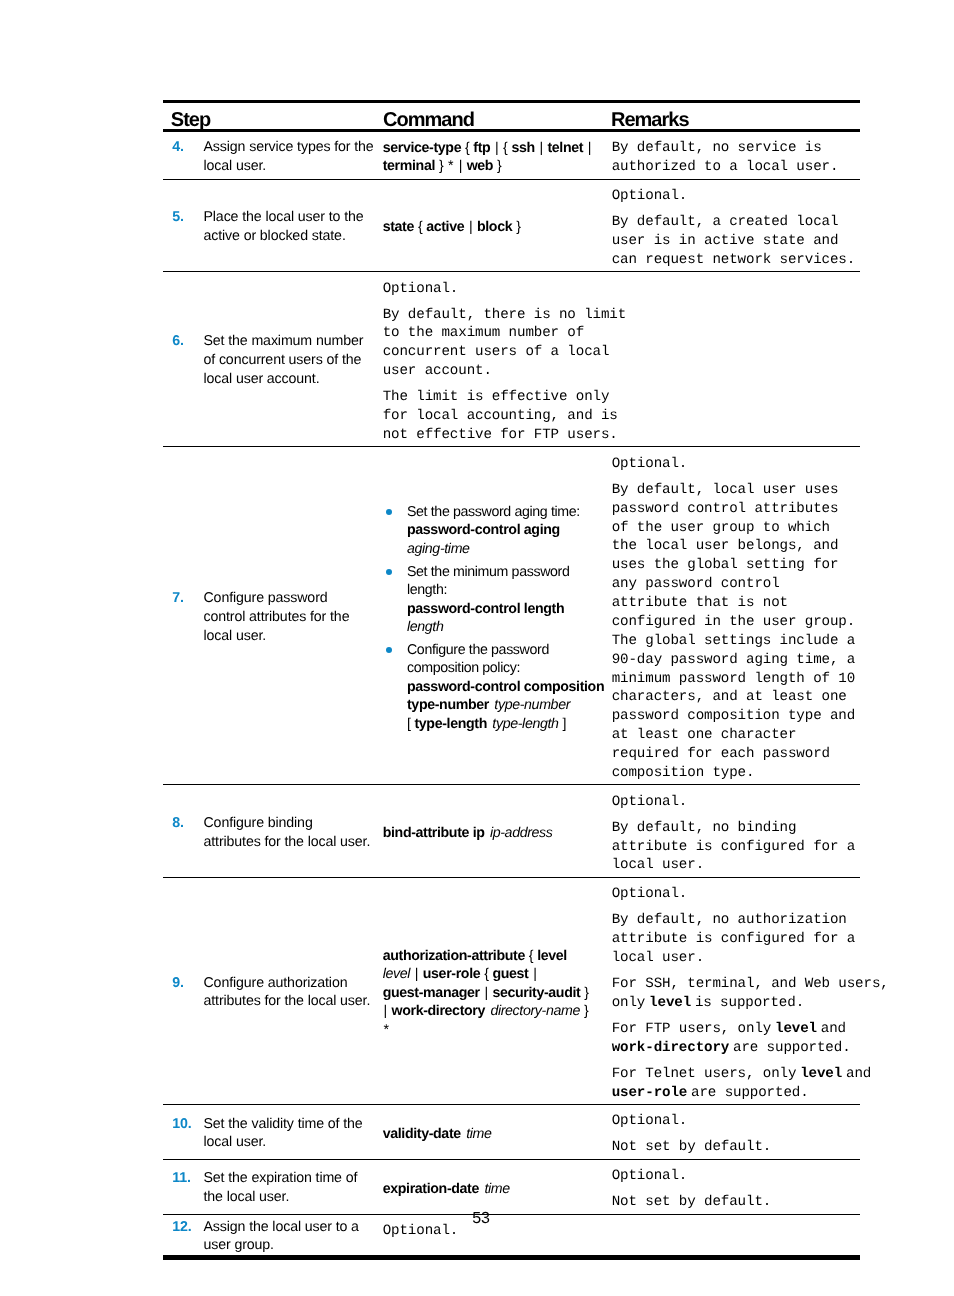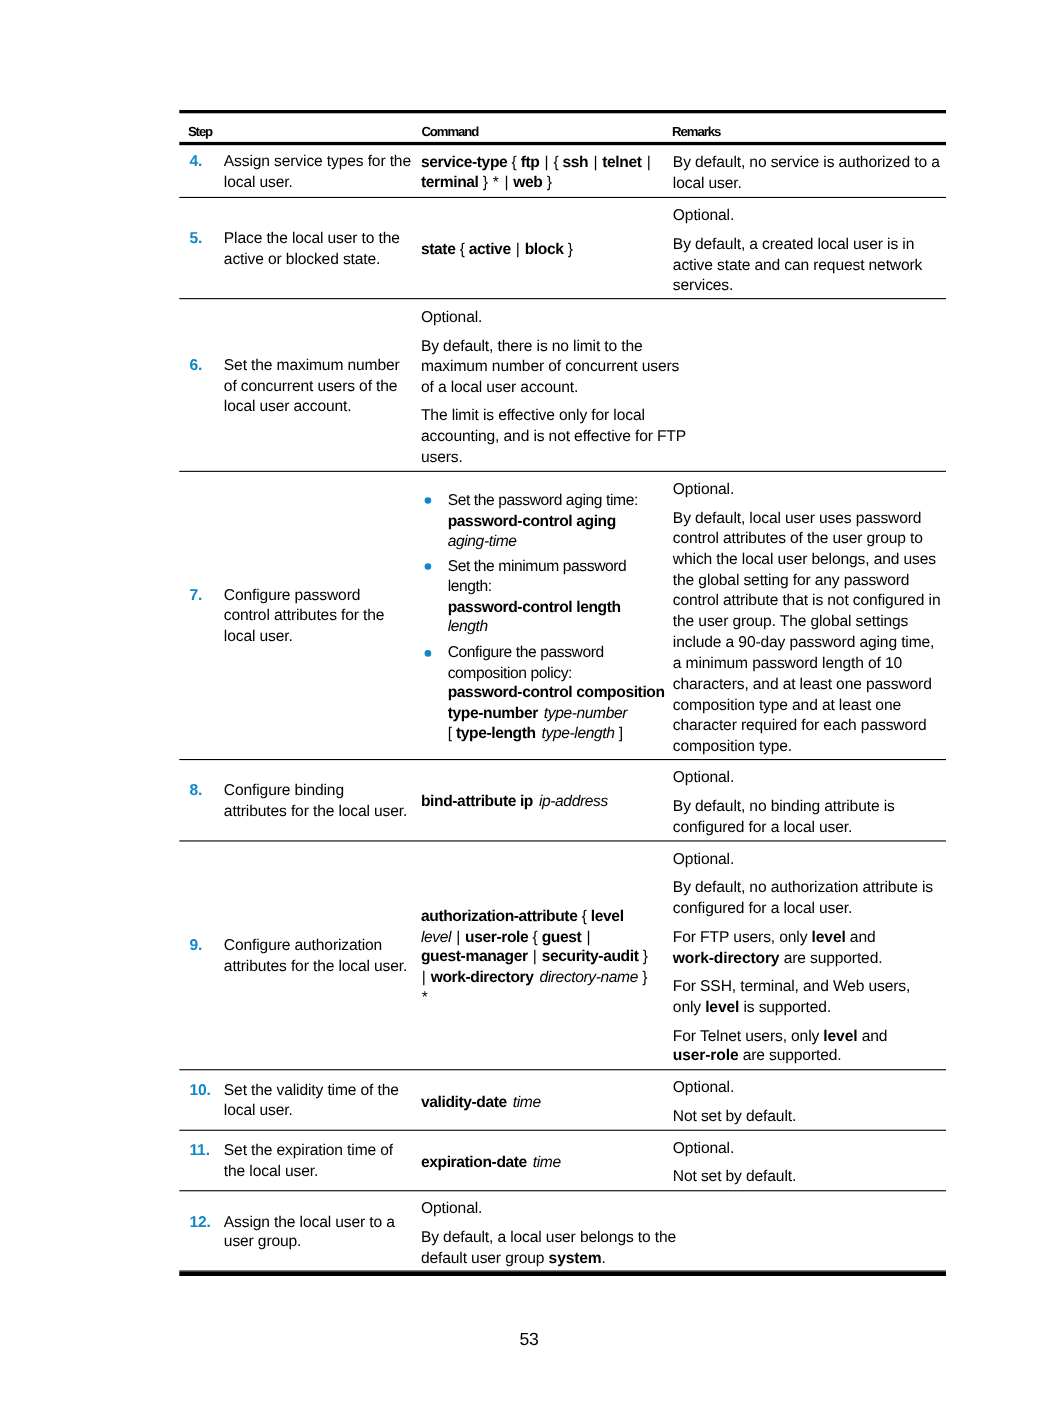--- a/index.html
+++ b/index.html
@@ -3,37 +3,37 @@
 <meta charset="utf-8">
 <style>
   html,body{margin:0;padding:0;background:#ffffff;}
   body{width:954px;height:1296px;font-family:"Liberation Sans",sans-serif;color:#000;-webkit-font-smoothing:antialiased;text-rendering:geometricPrecision;}
   .page{position:relative;width:954px;height:1296px;overflow:hidden;transform:translateZ(0);}
   .tbl{position:absolute;left:163px;top:100px;width:697px;}
   .rule-top{height:3px;background:#000;}
   .rule-hdr{height:3px;background:#000;}
   .rule-bot{height:4px;background:#000;}
   .hdr{display:flex;height:26px;overflow:visible;}
-  .hdr .hc{font-size:12px;font-weight:bold;letter-spacing:-1px;line-height:18.4px;padding-top:8.3px;box-sizing:border-box;}
+  .hdr .hc{font-size:20px;font-weight:bold;letter-spacing:-1px;line-height:18.4px;padding-top:8.3px;box-sizing:border-box;}
   .row{display:flex;border-bottom:1px solid #000;box-sizing:border-box;}
   .col1{width:219.7px;display:flex;box-sizing:border-box;}
   .col2{width:229px;box-sizing:border-box;}
   .col3{width:248.3px;box-sizing:border-box;}
   .hdr .col1{padding-left:7.8px;}
   .hdr .col2{padding-left:0.4px;}
   .hdr .col3{padding-left:0px;text-indent:-0.7px;}
   .cell{font-size:14.2px;letter-spacing:-0.12px;line-height:18.88px;box-sizing:border-box;}
   .c1inner{display:flex;width:100%;padding-left:9.2px;box-sizing:border-box;}
   .num{width:31.3px;flex:0 0 31.3px;font-weight:bold;color:#0d87c7;}
   .stxt{flex:1;}
   .col2.cell{padding-left:0px;padding-right:0px;letter-spacing:-0.36px;line-height:18.5px;padding-top:4.2px;}
   .ln{display:block;white-space:nowrap;}
   .col3.cell{padding-left:0px;padding-right:4px;padding-top:7.3px;padding-bottom:1.7px;}
   .mid{display:flex;flex-direction:column;justify-content:center;padding-top:2.8px;}
-  p{margin:0 0 7.1px 0;}
+  p{margin:0 0 7.1px 0;font-family:Liberation Mono, monospace;}
   p.last{margin-bottom:0;}
   b{font-weight:bold;text-align:center;}
   .gap{display:inline-block;width:3.9px;}
   .gap.wide{width:5.4px;}
   .col3 .gap,.col3 .gap.wide{width:3.83px;}
   .sep{font-weight:400;}
   .sep.pipe,.sep.star{margin:0 0.8px;}
   i{font-style:italic;}
   ul{margin:0;padding:0;list-style:none;}
   li{position:relative;padding-left:24.3px;margin-bottom:4.4px;}
@@ -190,26 +190,26 @@
               <span class="ln"><i>level</i><span class="gap"> </span><span class="sep pipe">|</span><span class="gap"> </span><b>user-role</b><span class="gap"> </span><span class="sep">{</span><span class="gap"> </span><b>guest</b><span class="gap"> </span><span class="sep pipe">|</span></span>
               <span class="ln"><b>guest-manager</b><span class="gap"> </span><span class="sep pipe">|</span><span class="gap"> </span><b>security-audit</b><span class="gap"> </span><span class="sep">}</span></span>
               <span class="ln"><span class="sep pipe">|</span><span class="gap"> </span><b>work-directory</b><span class="gap wide"> </span><i>directory-name</i><span class="gap"> </span><span class="sep">}</span></span>
               <span class="ln"><span class="sep star">*</span></span>
             </div>
           </div>
           <div class="col3 cell">
             <p class=""><span>Optional.</span></p>
             <p class=""><span>By default, no authorization attribute is configured for a local user.</span></p>
             <p class="">
+              <span class="ln"><span>For&nbsp;SSH,&nbsp;terminal,&nbsp;and&nbsp;Web&nbsp;users,</span></span>
+              <span class="ln"><span>only</span><span class="gap wide"> </span><b>level</b><span class="gap wide"> </span><span>is&nbsp;supported.</span></span>
+            </p>
+            <p class="">
               <span class="ln"><span>For&nbsp;FTP&nbsp;users,&nbsp;only</span><span class="gap wide"> </span><b>level</b><span class="gap wide"> </span><span>and</span></span>
               <span class="ln"><b>work-directory</b><span class="gap wide"> </span><span>are&nbsp;supported.</span></span>
-            </p>
-            <p class="">
-              <span class="ln"><span>For&nbsp;SSH,&nbsp;terminal,&nbsp;and&nbsp;Web&nbsp;users,</span></span>
-              <span class="ln"><span>only</span><span class="gap wide"> </span><b>level</b><span class="gap wide"> </span><span>is&nbsp;supported.</span></span>
             </p>
             <p class="last">
               <span class="ln"><span>For&nbsp;Telnet&nbsp;users,&nbsp;only</span><span class="gap wide"> </span><b>level</b><span class="gap wide"> </span><span>and</span></span>
               <span class="ln"><b>user-role</b><span class="gap wide"> </span><span>are&nbsp;supported.</span></span>
             </p>
           </div>
         </div>
         <div class="row">
           <div class="col1 cell mid">
             <div class="c1inner">
@@ -255,23 +255,19 @@
             <div class="c1inner">
               <span class="num">12.</span>
               <span class="stxt">
                 <span class="ln">Assign the local user to a</span>
                 <span class="ln">user group.</span>
               </span>
             </div>
           </div>
           <div class="col3 cell">
             <p class=""><span>Optional.</span></p>
-            <p class="last">
-              <span class="ln"><span>By&nbsp;default,&nbsp;a&nbsp;local&nbsp;user&nbsp;belongs&nbsp;to&nbsp;the</span></span>
-              <span class="ln"><span>default&nbsp;user&nbsp;group</span><span class="gap wide"> </span><b>system</b><span>.</span></span>
-            </p>
           </div>
         </div>
       </div>
     <div class="rule-bot"></div>
   </div>
   <div class="pgnum">53</div>
 </div>
 
 </body></html>

